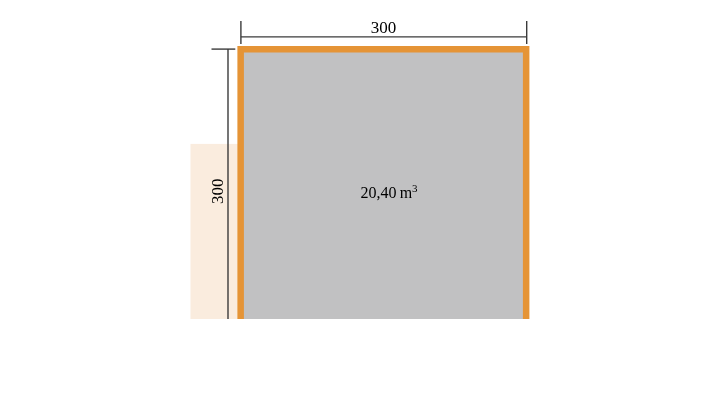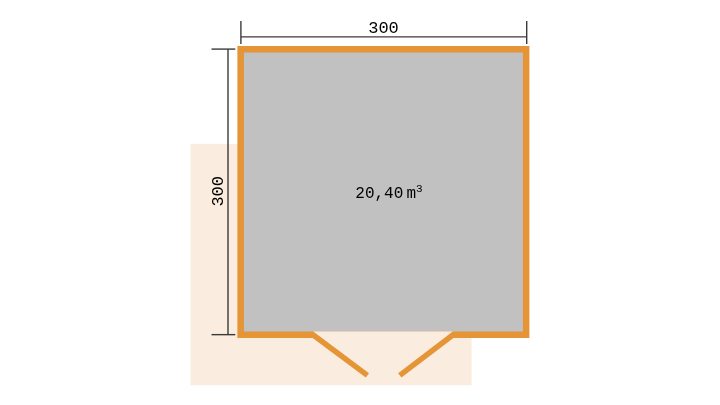--- a/index.html
+++ b/index.html
@@ -1,17 +1,17 @@
 <!DOCTYPE html>
 <html><head>
 <meta charset="utf-8">
 <style>
   html,body{margin:0;padding:0;background:#ffffff;}
-  .page{position:relative;width:720px;height:405px;overflow:hidden;background:#f9a8d4;
-        font-family:Liberation Mono, monospace;}
+  .page{position:relative;width:720px;height:319px;overflow:hidden;background:#f9a8d4;
+        font-family:Liberation Serif, serif;}
   svg{display:block;}
 </style>
 </head>
 <body>
 <div class="page">
 <svg width="720" height="405" viewBox="0 0 720 405" xmlns="http://www.w3.org/2000/svg">
 
   <rect x="0" y="0" width="720" height="405" fill="#ffffff"></rect>
 
   <rect x="190.5" y="143.9" width="281" height="241.4" fill="#faecde"></rect>

